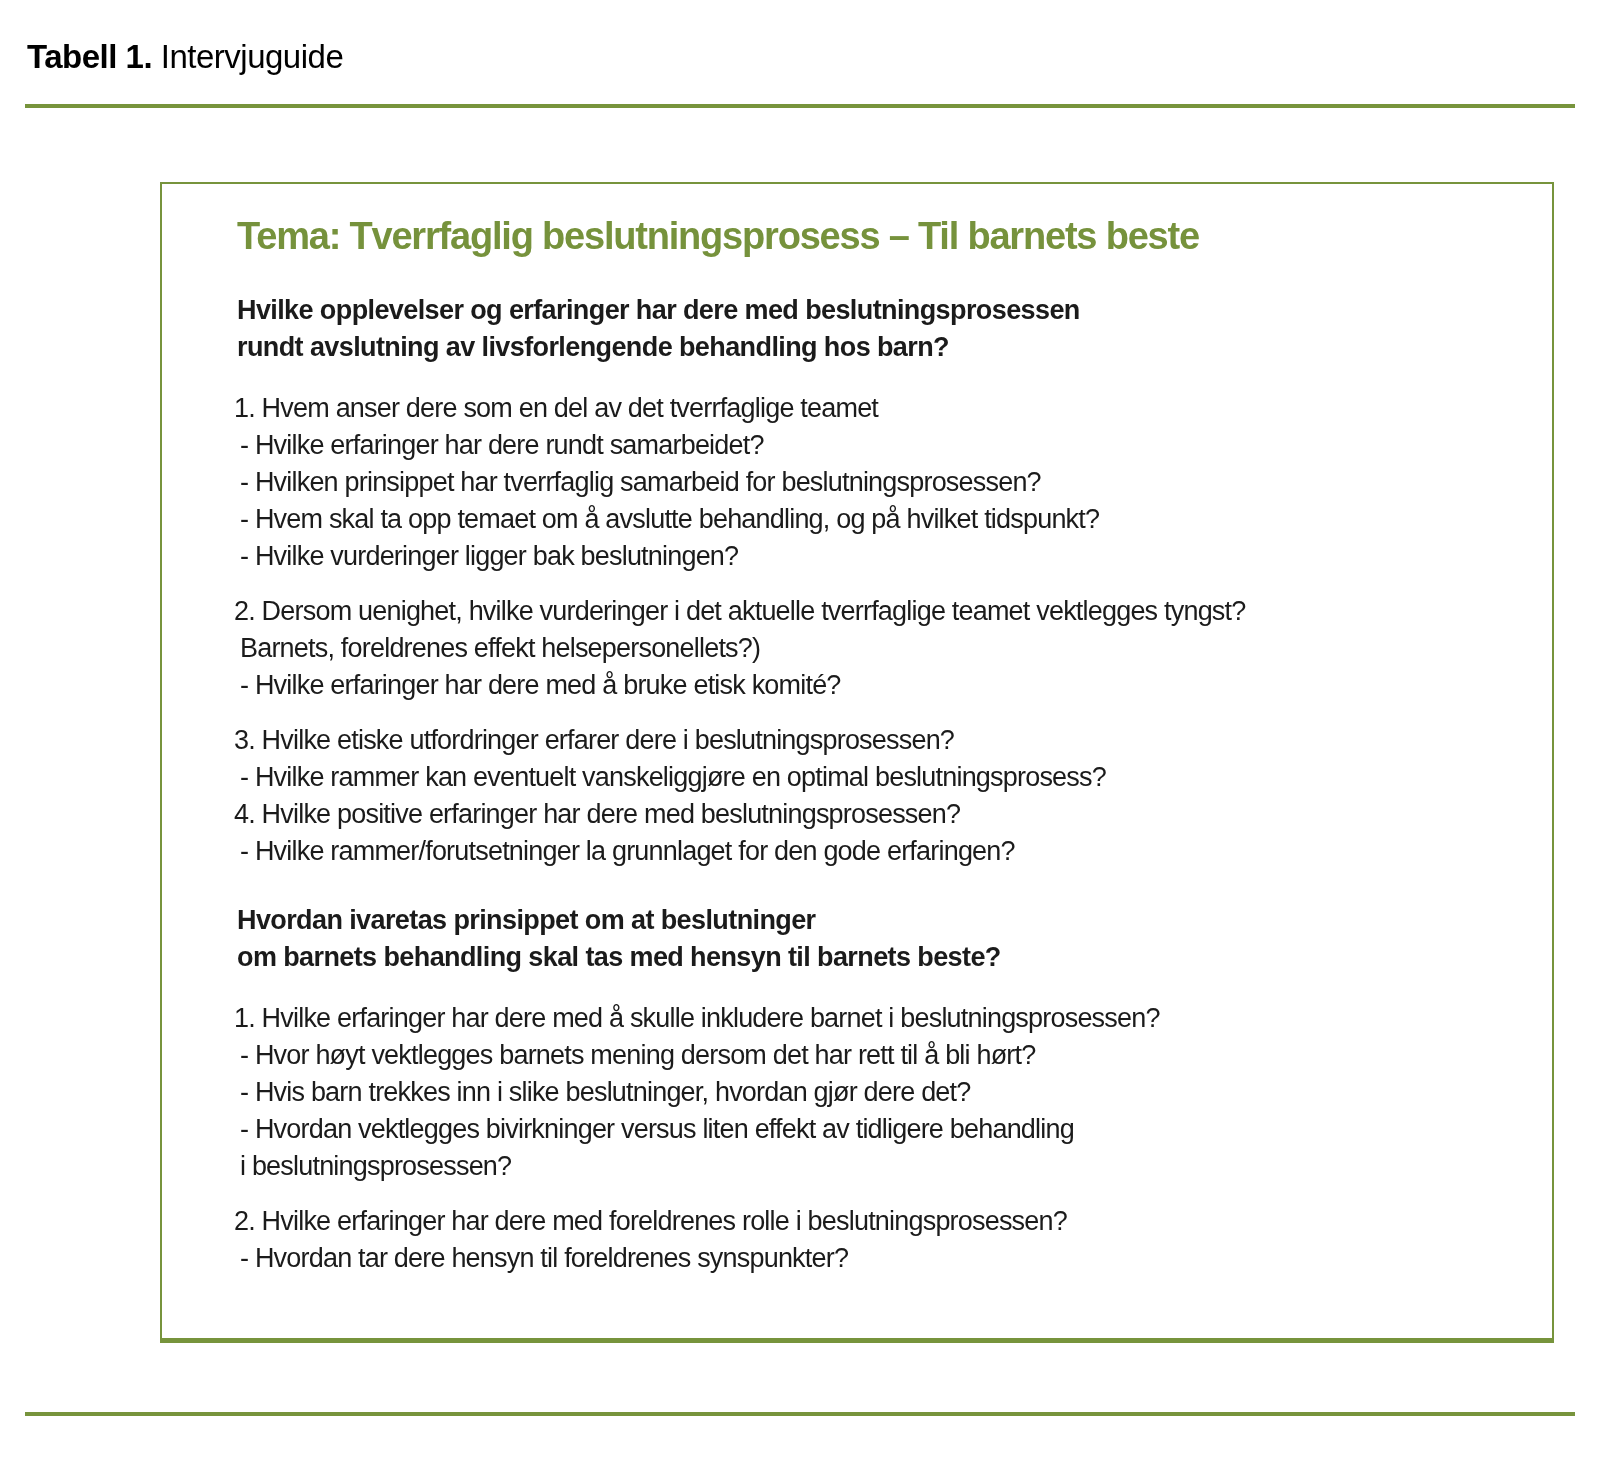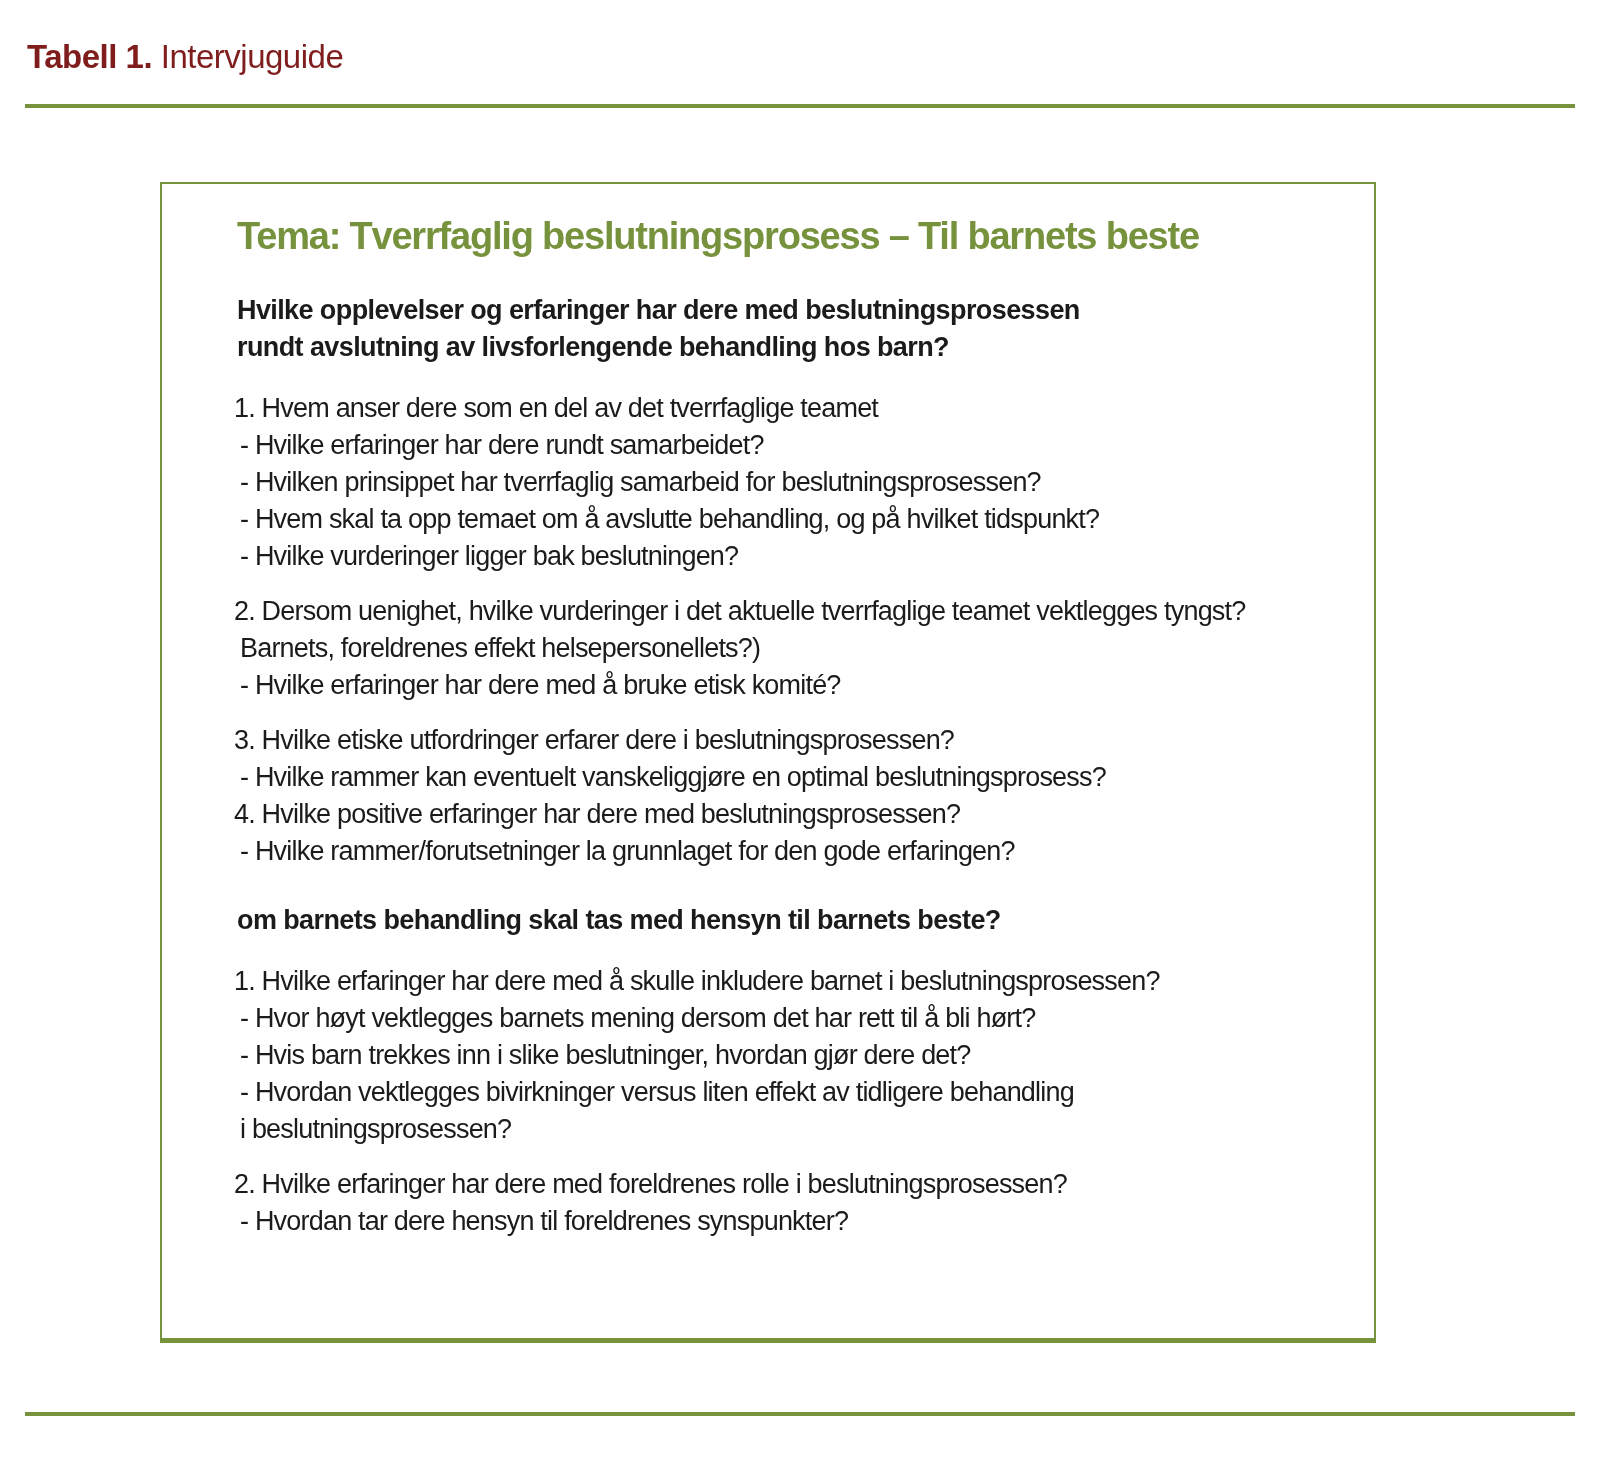--- a/index.html
+++ b/index.html
@@ -7,35 +7,35 @@
     width: 1600px; height: 1458px;
     background: #ffffff;
     position: relative;
     font-family: "Liberation Sans", sans-serif;
     color: #1b1b1b;
     overflow: hidden;
   }
 
   .doc-title {
     position: absolute; left: 27px; top: 38px;
-    font-size: 33px; letter-spacing: -0.5px; color: #7f1d1d;
+    font-size: 33px; letter-spacing: -0.5px; color: #000000;
     white-space: nowrap;
   }
   .doc-title .cap-bold { font-weight: bold; }
 
   .rule {
     position: absolute; left: 25px; width: 1550px; height: 4px;
     background: #77943c;
   }
   .rule-top { top: 104px; }
   .rule-bottom { top: 1412px; }
 
   .panel {
     position: absolute; left: 160px; top: 182px;
-    width: 1216px; height: 1161px;
+    width: 1394px; height: 1161px;
     box-sizing: border-box;
     border: 2px solid #77943c;
     border-bottom-width: 5px;
     background: #ffffff;
     padding: 30px 10px 0 60px;
     overflow: hidden;
   }
 
   .panel-heading {
     color: #76923c;
@@ -107,20 +107,21 @@
     <div class="block">
       <div class="line num">3. Hvilke etiske utfordringer erfarer dere i beslutningsprosessen?</div>
       <div class="line sub">- Hvilke rammer kan eventuelt vanskeliggjøre en optimal beslutningsprosess?</div>
       <div class="line num">4. Hvilke positive erfaringer har dere med beslutningsprosessen?</div>
       <div class="line sub">- Hvilke rammer/forutsetninger la grunnlaget for den gode erfaringen?</div>
     </div>
   </div>
 
   <div class="group">
     <div class="lead">
+      <div class="line">Hvordan ivaretas prinsippet om at beslutninger</div>
       <div class="line">om barnets behandling skal tas med hensyn til barnets beste?</div>
     </div>
 
     <div class="block">
       <div class="line num">1. Hvilke erfaringer har dere med å skulle inkludere barnet i beslutningsprosessen?</div>
       <div class="line sub">- Hvor høyt vektlegges barnets mening dersom det har rett til å bli hørt?</div>
       <div class="line sub">- Hvis barn trekkes inn i slike beslutninger, hvordan gjør dere det?</div>
       <div class="line sub">- Hvordan vektlegges bivirkninger versus liten effekt av tidligere behandling</div>
       <div class="line sub">i beslutningsprosessen?</div>
     </div>

